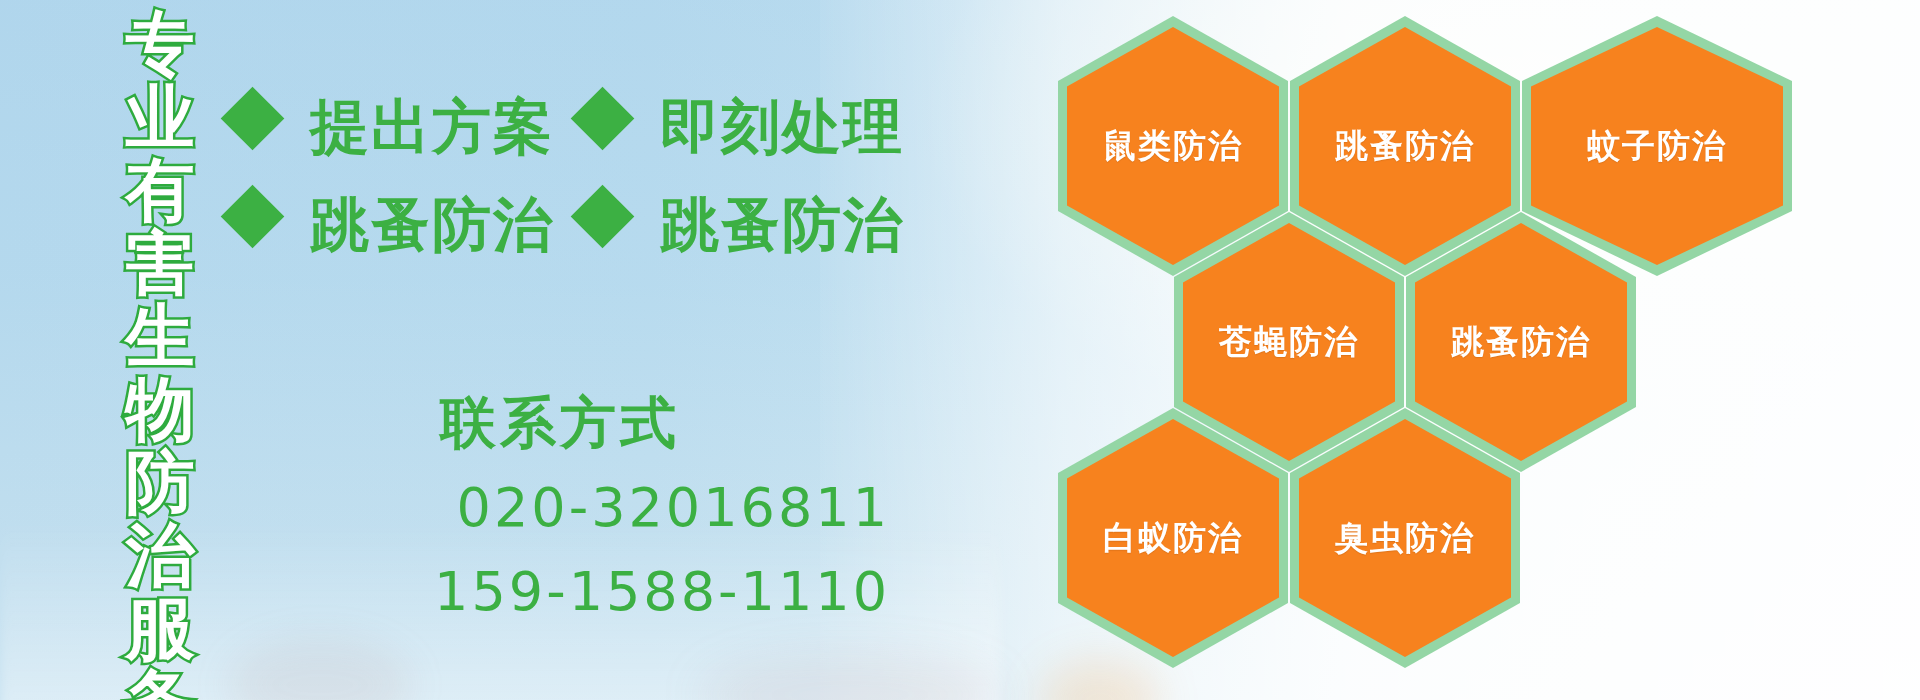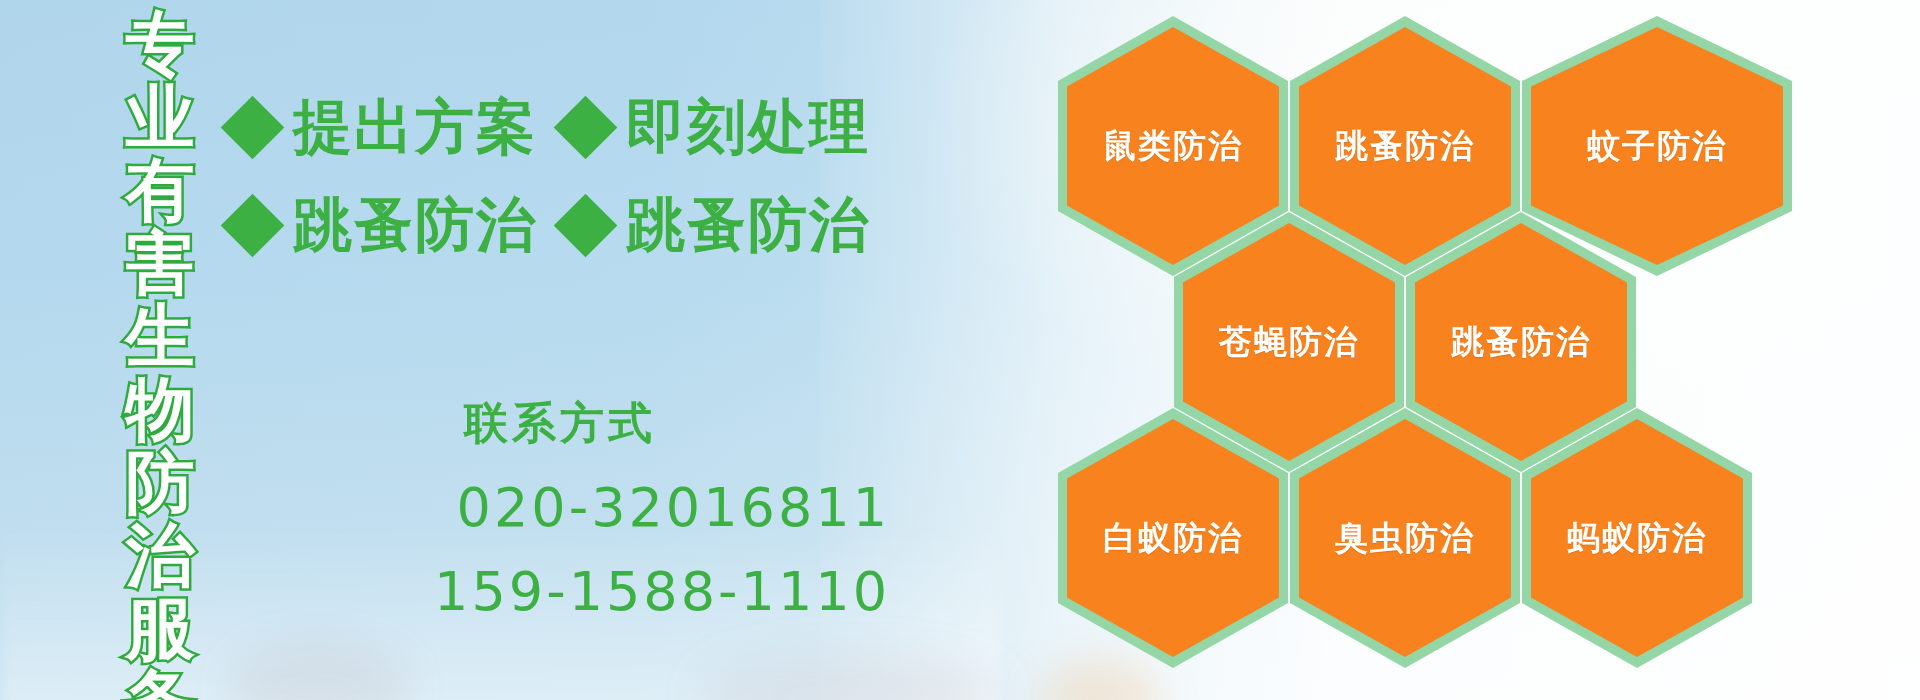--- a/index.html
+++ b/index.html
@@ -98,21 +98,21 @@
     top: 78px;
     width: 650px;
   }
   .feature-row {
     display: flex;
     align-items: center;
     height: 98px;
   }
   .feature-item {
     display: flex;
-    align-items: center;
+    gap: 17px;
   }
   .diamond {
     width: 45px;
     height: 45px;
     background: #3cb043;
     transform: rotate(45deg);
     flex: 0 0 auto;
     margin-right: 18px;
     margin-left: 2px;
   }
@@ -129,21 +129,21 @@
 
   
   #contact-block {
     position: absolute;
     left: 230px;
     top: 392px;
     width: 660px;
     text-align: center;
   }
   #contact-title {
-    font-size: 44px;
+    font-size: 56px;
     line-height: 62px;
     font-weight: 700;
     color: #3cb043;
     letter-spacing: 4px;
     margin-bottom: 12px;
     font-family: "DejaVu Sans", "Liberation Sans", sans-serif;
   }
   .phone {
     font-size: 54px;
     line-height: 84px;
@@ -286,21 +286,16 @@
       <div class="hex-inner"></div>
       <div class="hex-label">跳蚤防治</div>
     </div>
 
     <div class="hex" style="left:250px; top:408px;">
       <div class="hex-outer"></div>
       <div class="hex-inner"></div>
       <div class="hex-label">臭虫防治</div>
     </div>
 
-    <div class="hex" style="left:482px; top:408px;">
-      <div class="hex-outer"></div>
-      <div class="hex-inner"></div>
-      <div class="hex-label">蚂蚁防治</div>
-    </div>
 
   </div>
 
 </div>
 
 </body></html>

